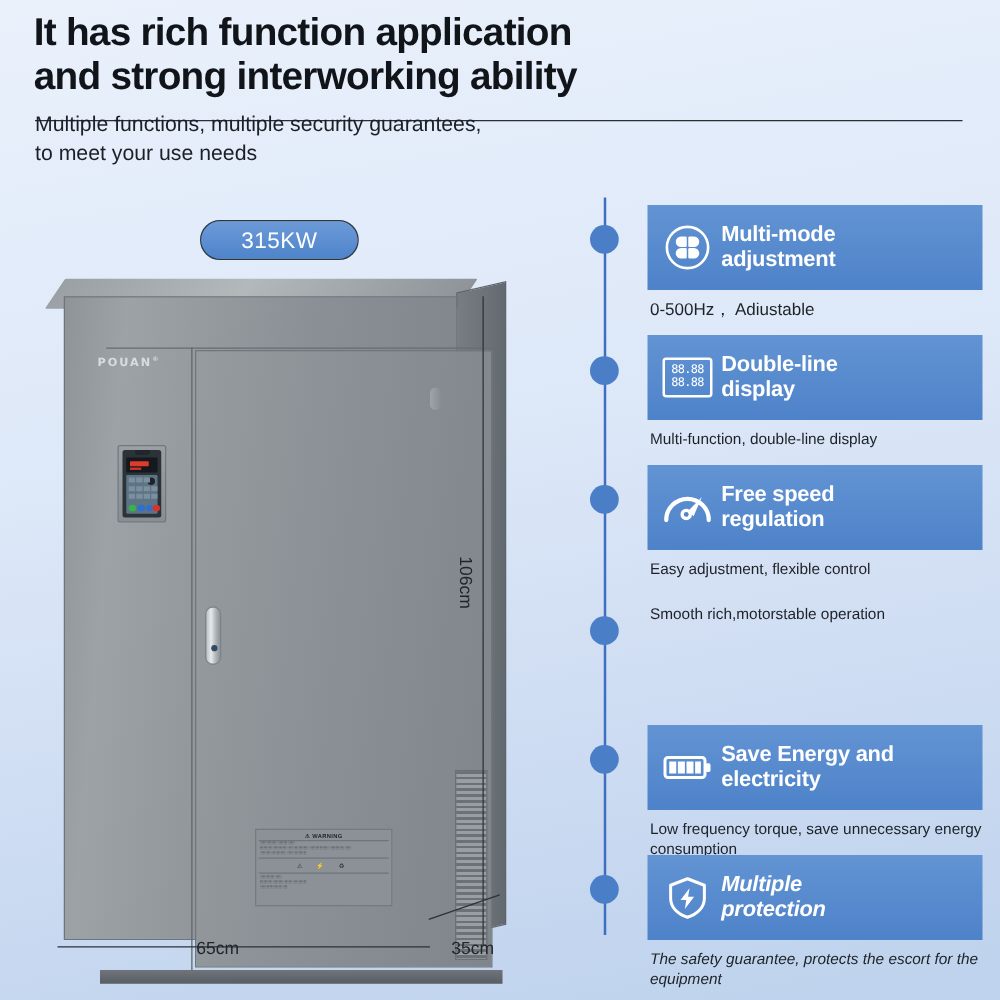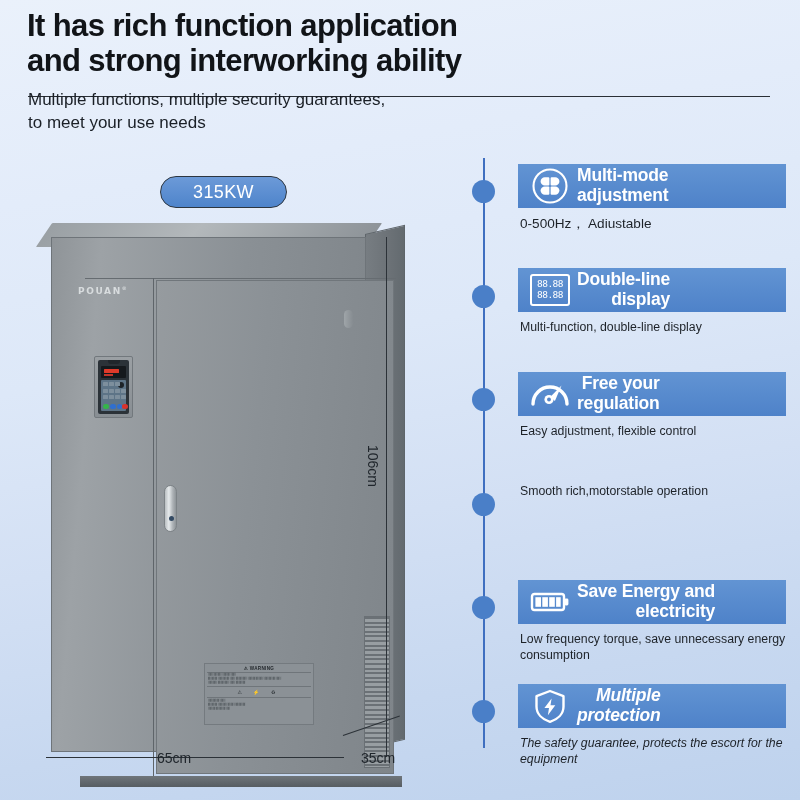--- a/index.html
+++ b/index.html
@@ -385,24 +385,23 @@
     position: absolute;
     left: 518px;
     top: 160px;
     width: 268px;
   }
   .feature { position: absolute; left: 0; width: 268px; }
   .f-card {
     display: flex;
     align-items: center;
     background: linear-gradient(180deg, #6294d3 0%, #4e82c9 100%);
-    height: 44px;
+    height: 68px;
     padding: 0 8px 0 10px;
     box-sizing: border-box;
-    text-align: right;
   }
   .f-icon {
     width: 44px;
     min-width: 44px;
     height: 42px;
     display: flex;
     align-items: center;
     justify-content: center;
   }
   .f-title {
@@ -581,21 +580,21 @@
       <div class="f-card">
         <div class="f-icon">
           <svg width="42" height="34" viewBox="0 0 42 34">
             <path d="M4 27a17 17 0 0 1 34 0" fill="none" stroke="#fff" stroke-width="3.4" stroke-linecap="round"></path>
             <path d="M32.5 8.5 21.5 19.8l4.4 4.1z" fill="#fff"></path>
             <circle cx="20" cy="22.5" r="4.6" fill="#fff"></circle>
             <circle cx="20" cy="22.5" r="1.9" fill="#5384ca"></circle>
           </svg>
         </div>
         <div class="f-title">
-          <div>Free your</div>
+          <div>Free speed</div>
           <div>regulation</div>
         </div>
       </div>
       <div class="f-desc">Easy adjustment, flexible control</div>
     </div>
 
     <div class="feature" style="top:316px;">
       <div class="f-desc">Smooth rich,motorstable operation</div>
     </div>
 

